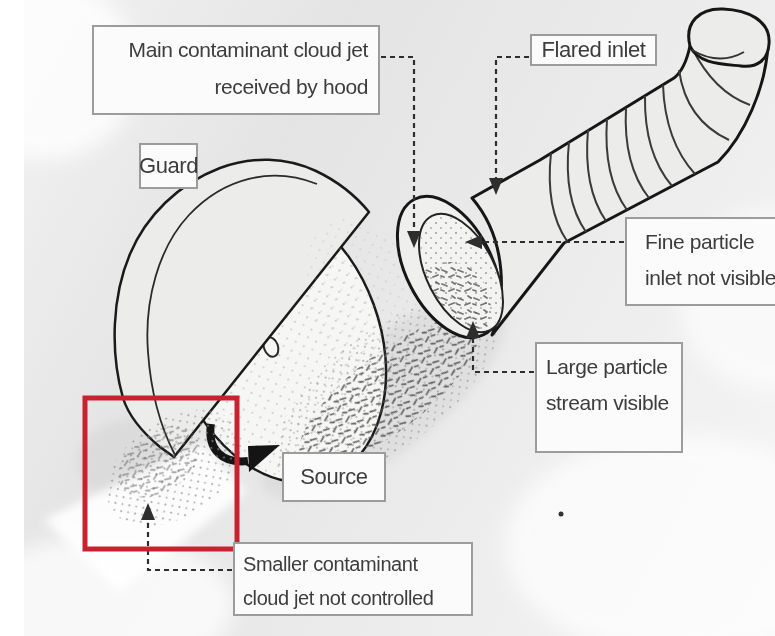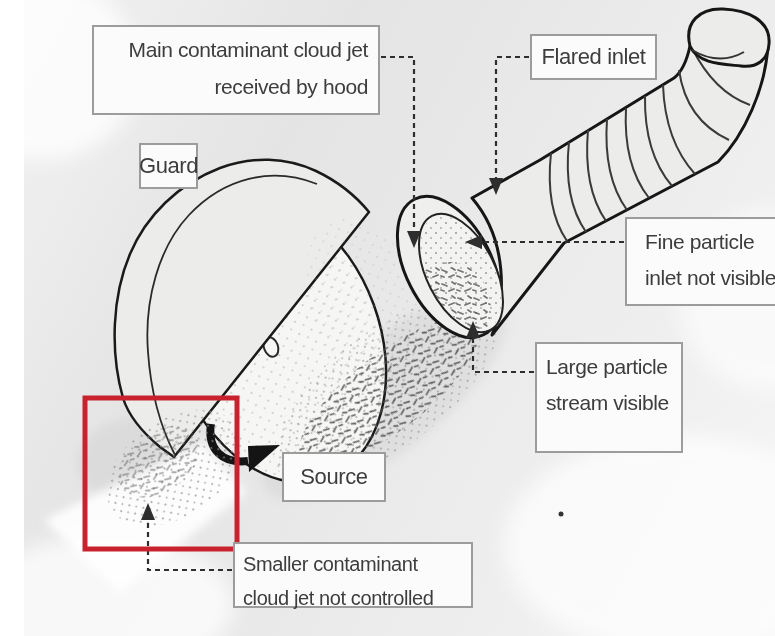--- a/index.html
+++ b/index.html
@@ -18,25 +18,25 @@
     background:#fbfbfb;
     border:2px solid #9c9c9c;
     color:#3d3d3d;
     letter-spacing:-0.4px;
     white-space:nowrap;
   }
   .label .ln{display:block;}
   .center{display:flex;align-items:center;justify-content:center;}
   #lbl-main{left:68px;top:25px;width:288px;height:90px;text-align:right;font-size:21px;line-height:37px;padding:4px 10px;}
   #lbl-guard{left:115px;top:143px;width:59px;height:46px;font-size:22px;}
-  #lbl-flared{left:506px;top:34px;width:127px;height:46px;font-size:22px;}
+  #lbl-flared{left:506px;top:34px;width:127px;height:32px;font-size:22px;}
   #lbl-fine{left:601px;top:217px;width:173px;height:89px;font-size:21px;line-height:36px;padding:5px 18px;}
   #lbl-large{left:511px;top:342px;width:148px;height:111px;font-size:21px;line-height:36px;padding:5px 9px;}
   #lbl-source{left:258px;top:452px;width:104px;height:50px;font-size:22px;}
-  #lbl-smaller{left:209px;top:542px;width:240px;height:66px;font-size:20px;line-height:34px;padding:3px 8px;}
+  #lbl-smaller{left:209px;top:542px;width:240px;height:74px;font-size:20px;line-height:34px;padding:3px 8px;}
 </style>
 </head>
 <body>
 
 <div id="stage">
 
   <svg id="art" width="775" height="636" viewBox="0 0 775 636">
     <defs>
       <pattern id="p-dots" width="10" height="10" patternUnits="userSpaceOnUse">
         <circle cx="2" cy="3" r="1" fill="#8a8a8a"></circle>

